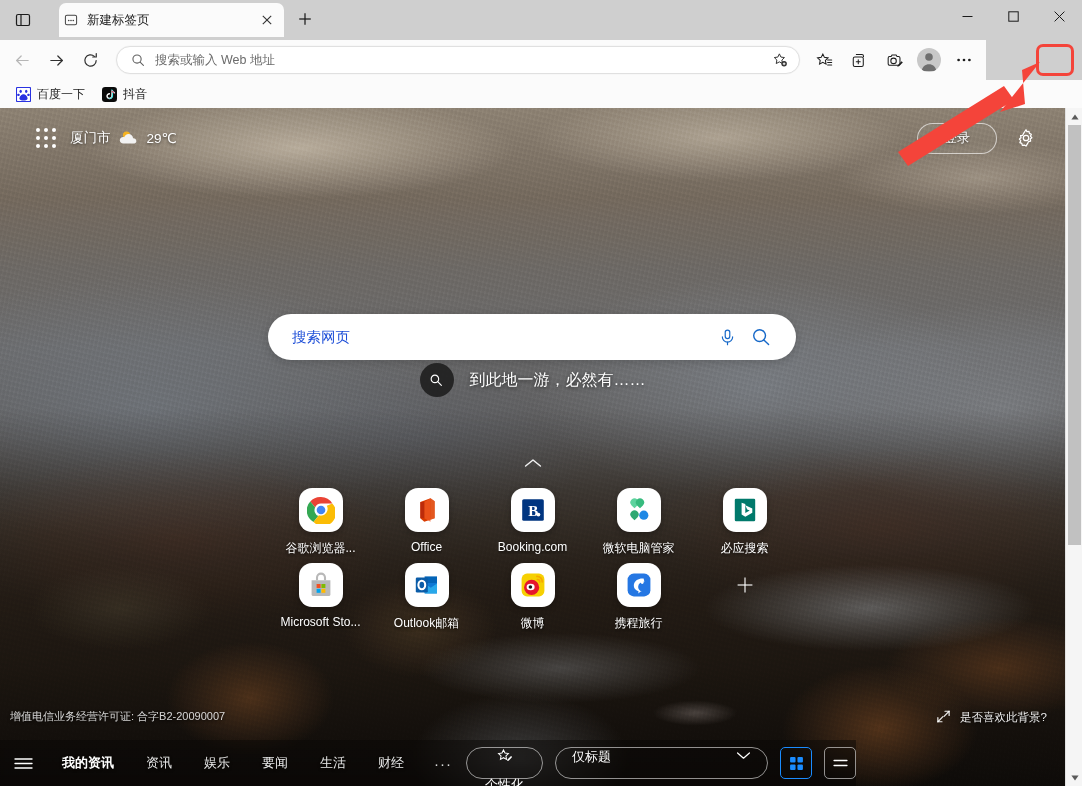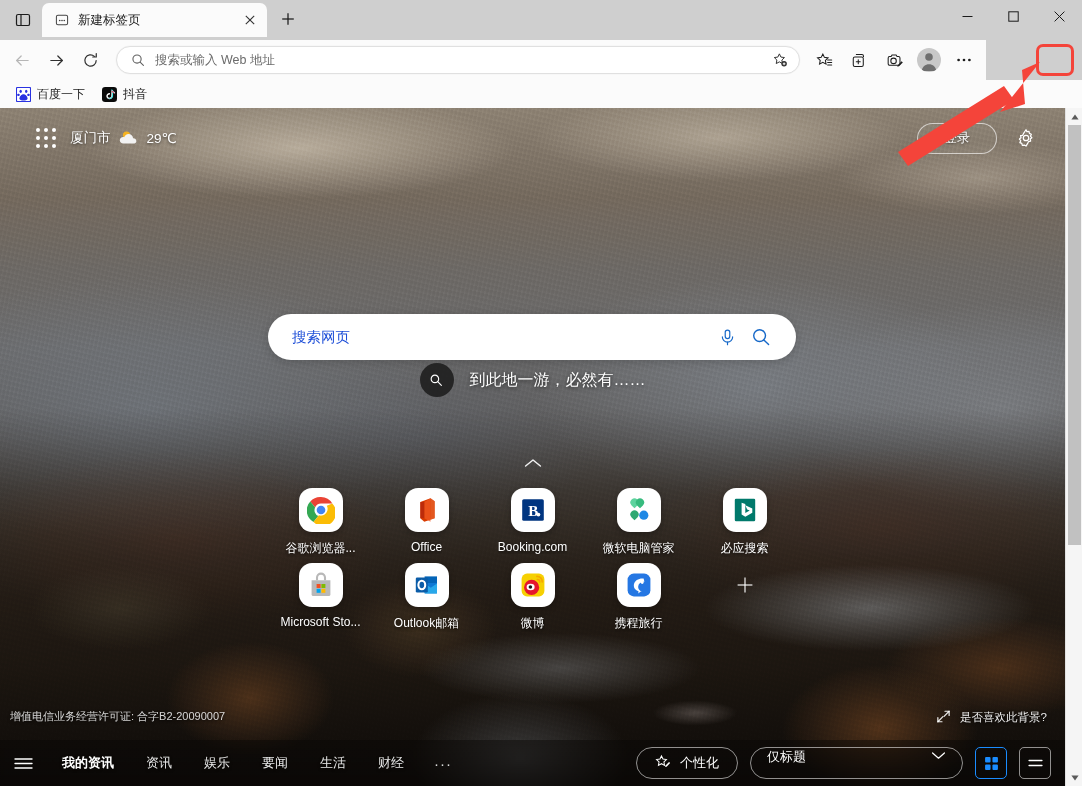--- a/index.html
+++ b/index.html
@@ -23,22 +23,22 @@
     width: 30px; height: 30px; border-radius: 5px;
     display: flex; align-items: center; justify-content: center;
     color: #1c1c1c;
   }
   .tab {
     position: relative;
     height: 34px; min-width: 225px; max-width: 240px;
     background: #fbfbfb;
     border-radius: 7px 7px 0 0;
     display: flex; align-items: center;
-    padding: 0 6px 0 12px;
-    margin-left: 4px;
+    padding: 0 6px 0 4px;
+    margin-left: 21px;
     gap: 8px;
   }
   .tab-favicon { width: 16px; height: 16px; flex: 0 0 16px; display:flex; align-items:center; justify-content:center;}
   .tab-title {
     font-size: 12.5px; color: #1b1b1b; flex: 1 1 auto;
     white-space: nowrap; overflow: hidden; text-overflow: ellipsis;
   }
   .tab-close {
     width: 22px; height: 22px; border-radius: 4px;
     display: flex; align-items: center; justify-content: center;
@@ -241,40 +241,40 @@
     font-size: 11px; color: rgba(255,255,255,0.82); text-shadow: 0 1px 3px rgba(0,0,0,0.8);
   }
   .bg-like {
     position: absolute; right: 18px; top: 601px;
     display: flex; align-items: center; gap: 9px;
     font-size: 11.5px; color: rgba(255,255,255,0.92); text-shadow: 0 1px 3px rgba(0,0,0,0.8);
   }
 
   
   .newsbar {
-    position: absolute; left: 0; top: 632px; width: 1065px; height: 46px;
+    position: absolute; left: 0; top: 632px; width: 856px; height: 46px;
     display: flex; align-items: center; justify-content: space-between;
     padding: 0 14px 0 0;
     background: linear-gradient(to bottom, rgba(10,8,6,0.48), rgba(8,6,5,0.62));
     backdrop-filter: blur(2px);
   }
   .newsbar-left { display: flex; align-items: center; gap: 0px; }
   .hamburger { width: 46px; height: 40px; display:flex; align-items:center; justify-content:center; color:#fff; }
   .news-tab {
     color: #e9e9e9; font-size: 13px; padding: 0 16px; height: 40px;
     display: flex; align-items: center; text-shadow: 0 1px 3px rgba(0,0,0,0.7);
     white-space: nowrap;
   }
   .news-tab.active { color: #fff; font-weight: bold; }
   .news-more { color: #dcdcdc; font-size: 15px; padding: 0 14px; letter-spacing: 1px; }
   .newsbar-right { display: flex; align-items: center; gap: 12px; }
   .pill {
     height: 32px; border-radius: 17px; border: 1px solid rgba(255,255,255,0.55);
     display: flex; align-items: center; gap: 9px; padding: 0 18px;
-    color: #fff; font-size: 13px; white-space: nowrap;
+    color: #fff; font-size: 13px; white-space: nowrap; flex-direction: column;
   }
   .select-pill {
     width: 213px; height: 32px; border-radius: 17px; border: 1px solid rgba(255,255,255,0.55);
     display: flex; align-items: flex-start; justify-content: space-between; padding: 0 16px;
     color: #fff; font-size: 13px;
   }
   .view-btn {
     width: 32px; height: 32px; border-radius: 5px;
     border: 1px solid rgba(255,255,255,0.55);
     display: flex; align-items: center; justify-content: center; color: #fff;

